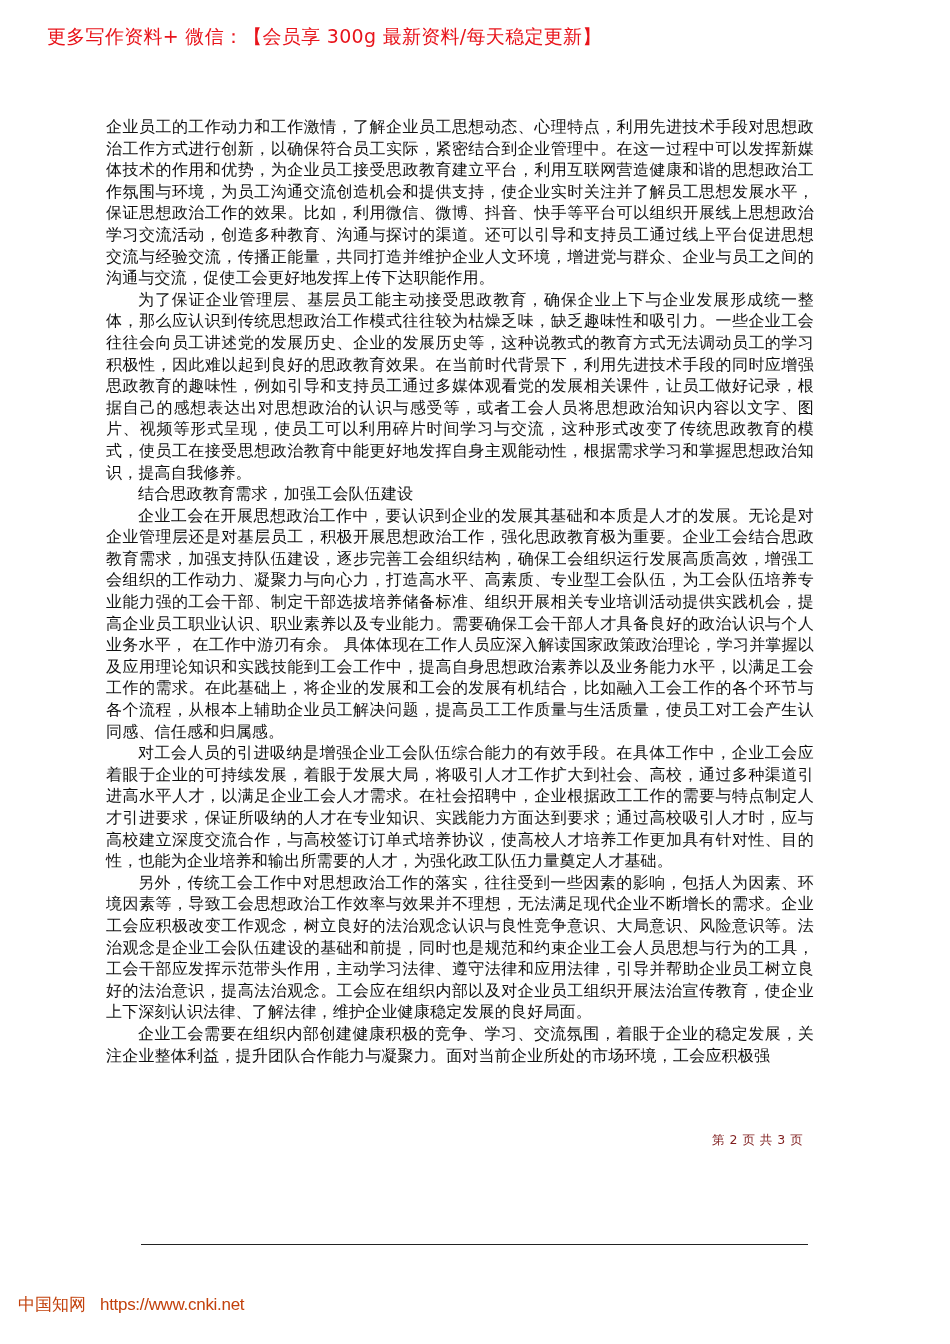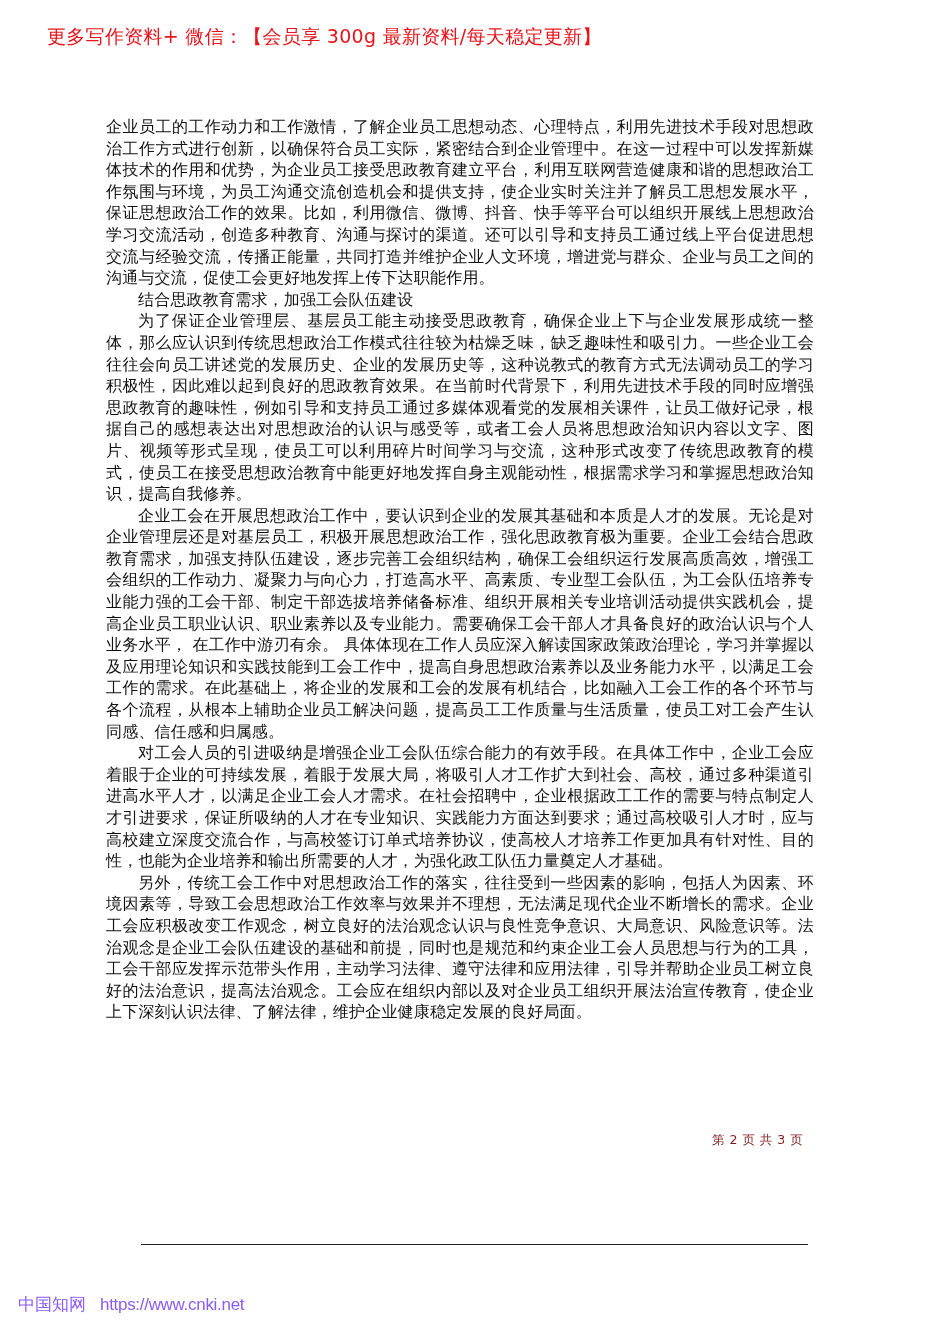--- a/index.html
+++ b/index.html
@@ -8,36 +8,37 @@
   .banner { position: absolute; left: 47px; top: 24px; font-size: 19px; color: #e8141b;
             letter-spacing: 0.3px; white-space: nowrap; }
   .body-text { position: absolute; left: 106px; top: 116px; width: 708px; }
   .para { font-size: 16px; line-height: 21.6px; margin: 0; text-align: justify;
           text-align-last: left; letter-spacing: 0.2px; }
   .indent { text-indent: 2em; }
   .page-num { position: absolute; left: 712px; top: 1132px; font-size: 12.5px; color: #7f1d1d;
               letter-spacing: 0.5px; }
   .rule { position: absolute; left: 141px; top: 1244px; width: 667px; height: 0;
           border-top: 1.5px solid #222; }
-  .watermark { position: absolute; left: 18px; top: 1293px; font-size: 17px; color: #8b5cf6;
+  .watermark { position: absolute; left: 18px; top: 1293px; font-size: 17px; color: #c2410c;
                white-space: nowrap; }
   .watermark .url { margin-left: 14px; font-family: "Liberation Sans", sans-serif; letter-spacing: -0.3px; }
 </style>
 </head>
 <body>
 
 <div class="banner">更多写作资料+ 微信：【会员享 300g 最新资料/每天稳定更新】</div>
 
 <div class="body-text">
   <p class="para">企业员工的工作动力和工作激情，了解企业员工思想动态、心理特点，利用先进技术手段对思想政治工作方式进行创新，以确保符合员工实际，紧密结合到企业管理中。在这一过程中可以发挥新媒体技术的作用和优势，为企业员工接受思政教育建立平台，利用互联网营造健康和谐的思想政治工作氛围与环境，为员工沟通交流创造机会和提供支持，使企业实时关注并了解员工思想发展水平，保证思想政治工作的效果。比如，利用微信、微博、抖音、快手等平台可以组织开展线上思想政治学习交流活动，创造多种教育、沟通与探讨的渠道。还可以引导和支持员工通过线上平台促进思想交流与经验交流，传播正能量，共同打造并维护企业人文环境，增进党与群众、企业与员工之间的沟通与交流，促使工会更好地发挥上传下达职能作用。</p>
+  <p class="para indent">为了保证企业管理层、基层员工能主动接受思政教育，确保企业上下与企业发展形成统一整体，那么应认识到传统思想政治工作模式往往较为枯燥乏味，缺乏趣味性和吸引力。一些企业工会往往会向员工讲述党的发展历史、企业的发展历史等，这种说教式的教育方式无法调动员工的学习积极性，因此难以起到良好的思政教育效果。在当前时代背景下，利用先进技术手段的同时应增强思政教育的趣味性，例如引导和支持员工通过多媒体观看党的发展相关课件，让员工做好记录，根据自己的感想表达出对思想政治的认识与感受等，或者工会人员将思想政治知识内容以文字、图片、视频等形式呈现，使员工可以利用碎片时间学习与交流，这种形式改变了传统思政教育的模式，使员工在接受思想政治教育中能更好地发挥自身主观能动性，根据需求学习和掌握思想政治知识，提高自我修养。</p>
   <p class="para indent">结合思政教育需求，加强工会队伍建设</p>
-  <p class="para indent">为了保证企业管理层、基层员工能主动接受思政教育，确保企业上下与企业发展形成统一整体，那么应认识到传统思想政治工作模式往往较为枯燥乏味，缺乏趣味性和吸引力。一些企业工会往往会向员工讲述党的发展历史、企业的发展历史等，这种说教式的教育方式无法调动员工的学习积极性，因此难以起到良好的思政教育效果。在当前时代背景下，利用先进技术手段的同时应增强思政教育的趣味性，例如引导和支持员工通过多媒体观看党的发展相关课件，让员工做好记录，根据自己的感想表达出对思想政治的认识与感受等，或者工会人员将思想政治知识内容以文字、图片、视频等形式呈现，使员工可以利用碎片时间学习与交流，这种形式改变了传统思政教育的模式，使员工在接受思想政治教育中能更好地发挥自身主观能动性，根据需求学习和掌握思想政治知识，提高自我修养。</p>
   <p class="para indent">企业工会在开展思想政治工作中，要认识到企业的发展其基础和本质是人才的发展。无论是对企业管理层还是对基层员工，积极开展思想政治工作，强化思政教育极为重要。企业工会结合思政教育需求，加强支持队伍建设，逐步完善工会组织结构，确保工会组织运行发展高质高效，增强工会组织的工作动力、凝聚力与向心力，打造高水平、高素质、专业型工会队伍，为工会队伍培养专业能力强的工会干部、制定干部选拔培养储备标准、组织开展相关专业培训活动提供实践机会，提高企业员工职业认识、职业素养以及专业能力。需要确保工会干部人才具备良好的政治认识与个人业务水平， 在工作中游刃有余。 具体体现在工作人员应深入解读国家政策政治理论，学习并掌握以及应用理论知识和实践技能到工会工作中，提高自身思想政治素养以及业务能力水平，以满足工会工作的需求。在此基础上，将企业的发展和工会的发展有机结合，比如融入工会工作的各个环节与各个流程，从根本上辅助企业员工解决问题，提高员工工作质量与生活质量，使员工对工会产生认同感、信任感和归属感。</p>
   <p class="para indent">对工会人员的引进吸纳是增强企业工会队伍综合能力的有效手段。在具体工作中，企业工会应着眼于企业的可持续发展，着眼于发展大局，将吸引人才工作扩大到社会、高校，通过多种渠道引进高水平人才，以满足企业工会人才需求。在社会招聘中，企业根据政工工作的需要与特点制定人才引进要求，保证所吸纳的人才在专业知识、实践能力方面达到要求；通过高校吸引人才时，应与高校建立深度交流合作，与高校签订订单式培养协议，使高校人才培养工作更加具有针对性、目的性，也能为企业培养和输出所需要的人才，为强化政工队伍力量奠定人才基础。</p>
   <p class="para indent">另外，传统工会工作中对思想政治工作的落实，往往受到一些因素的影响，包括人为因素、环境因素等，导致工会思想政治工作效率与效果并不理想，无法满足现代企业不断增长的需求。企业工会应积极改变工作观念，树立良好的法治观念认识与良性竞争意识、大局意识、风险意识等。法治观念是企业工会队伍建设的基础和前提，同时也是规范和约束企业工会人员思想与行为的工具，工会干部应发挥示范带头作用，主动学习法律、遵守法律和应用法律，引导并帮助企业员工树立良好的法治意识，提高法治观念。工会应在组织内部以及对企业员工组织开展法治宣传教育，使企业上下深刻认识法律、了解法律，维护企业健康稳定发展的良好局面。</p>
+  <p class="para indent">企业工会需要在组织内部创建健康积极的竞争、学习、交流氛围，着眼于企业的稳定发展，关注企业整体利益，提升团队合作能力与凝聚力。面对当前企业所处的市场环境，工会应积极强</p>
 </div>
 
 <div class="page-num">第 2 页 共 3 页</div>
 
 <div class="rule"></div>
 
 <div class="watermark">
   <span>中国知网</span><span class="url">https://www.cnki.net</span>
 </div>
 

